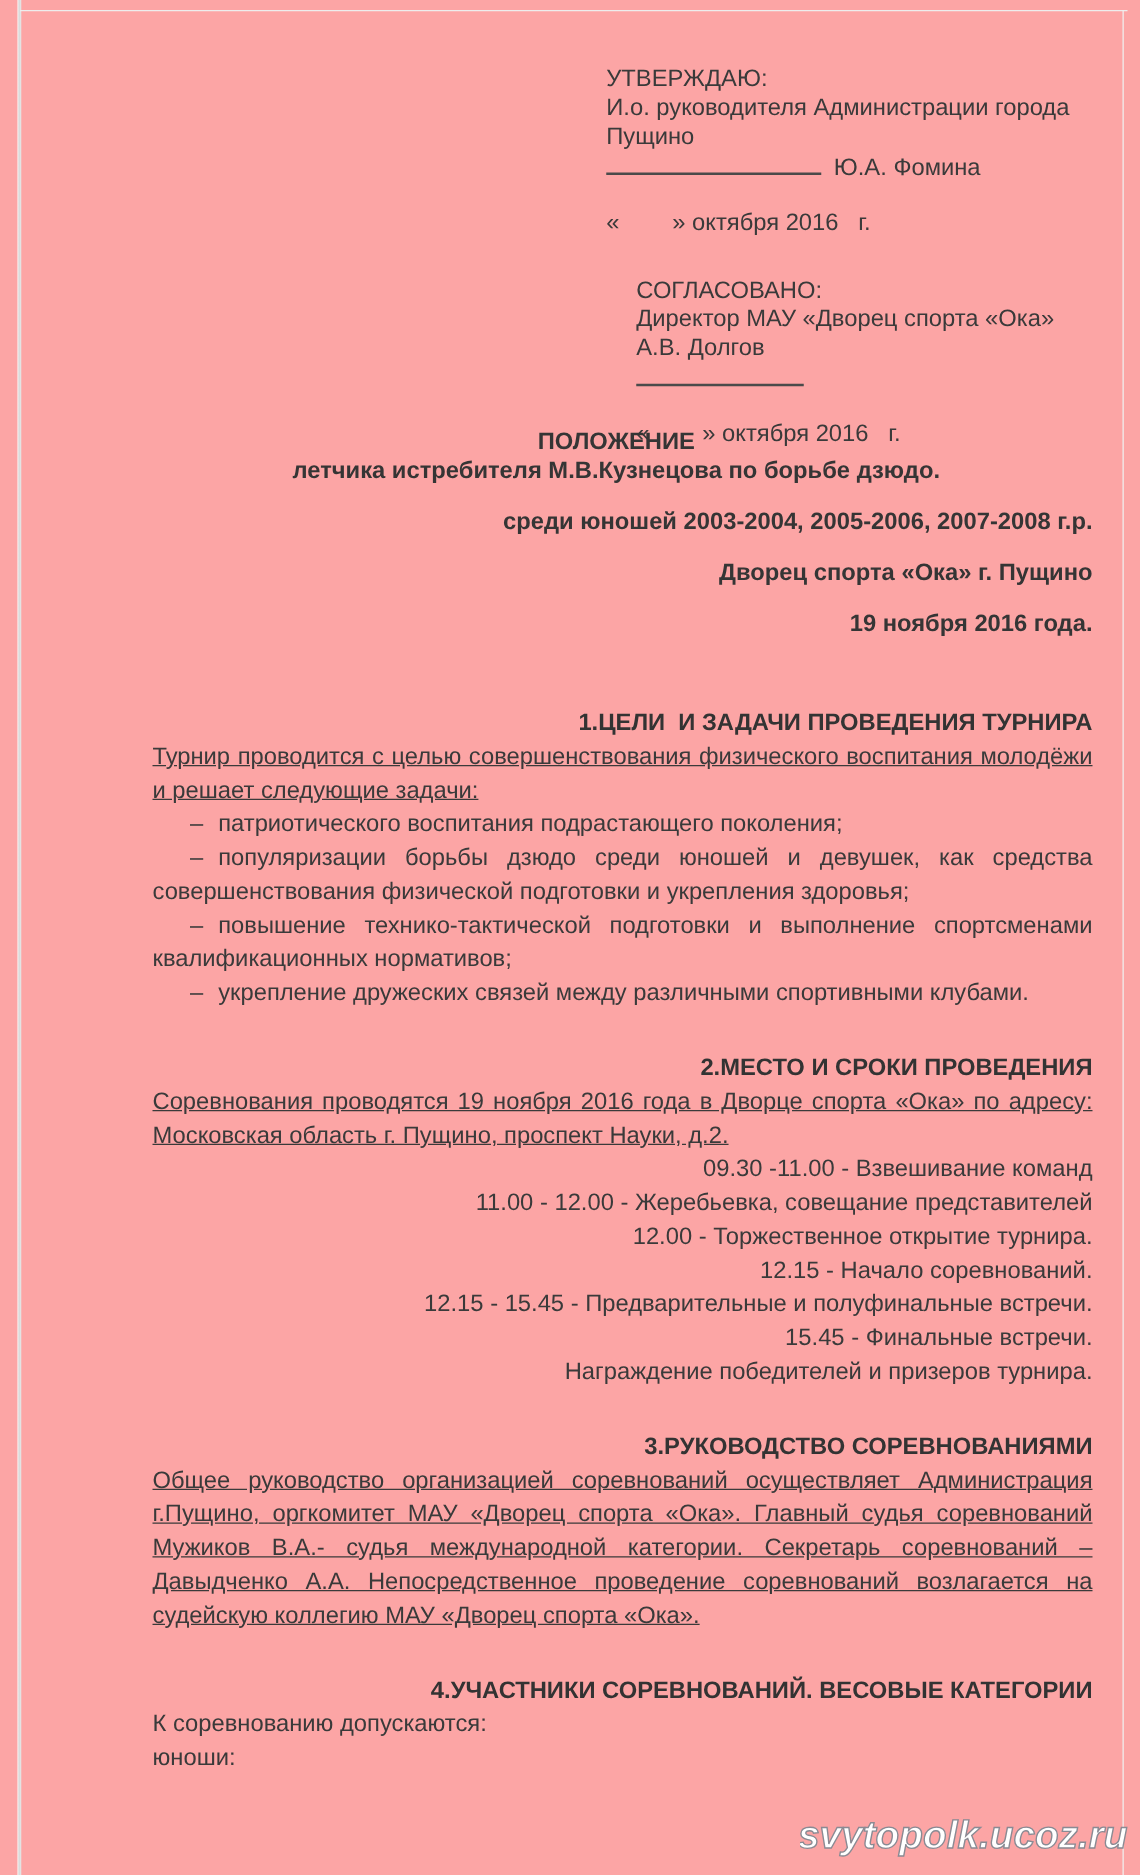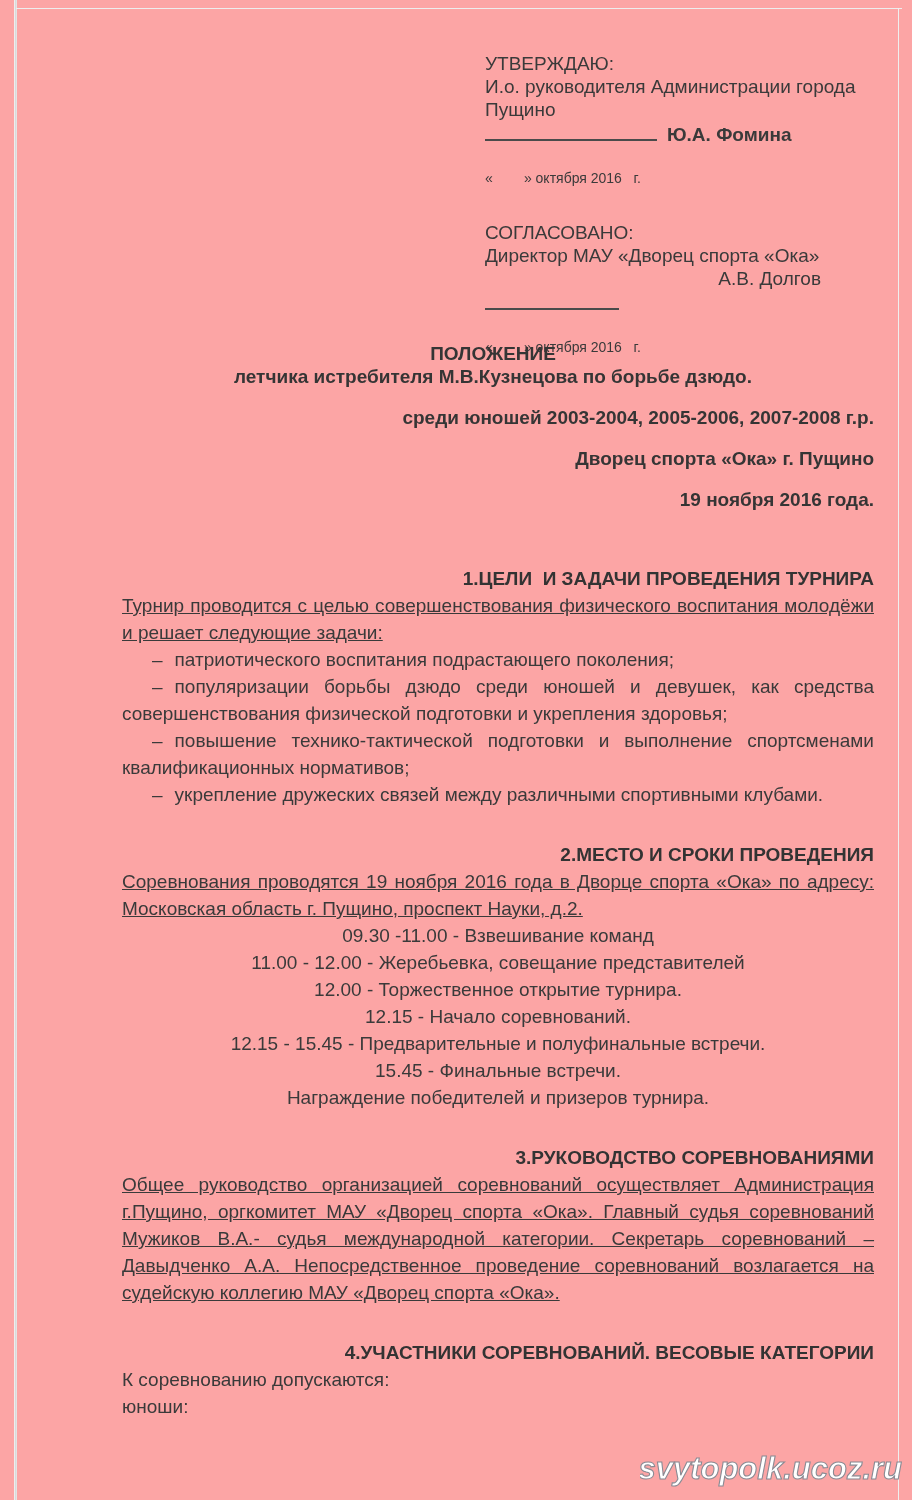--- a/index.html
+++ b/index.html
@@ -16,48 +16,48 @@
   .edge-left  { position:absolute; left:14px; top:0; bottom:0; width:3px;
                 background:linear-gradient(to right,#ffffff,#d7d7d7 40%,#e9e9e9); }
   .edge-top   { position:absolute; left:16px; right:10px; top:8px; height:1px; background:#ededed; }
   .edge-right { position:absolute; right:13px; top:8px; bottom:0; width:1px; background:#efefef; }
 
   .pre { white-space:pre; }
 
   
   .approvals { position:absolute; left:485px; top:52px; width:388px; }
   .approval-block { font-size:19px; line-height:23px; }
-  .approval-block .date { margin-top:21px; font-size:14px; }
-  .block-agree { margin-top:31px; }
-  .sign-row { margin-top:2px;font-weight:bold; }
+  .approval-block .date { margin-top:21px; font-size:19px; }
+  .block-agree { margin-top:31px;margin-left:24px; }
+  .sign-row { margin-top:2px; }
   .underline { display:inline-block; height:15px; border-bottom:2px solid #4a4a4a; vertical-align:baseline; }
   .ul-wide { width:172px; margin-right:10px; }
   .ul-narrow { width:134px; }
-  .signer-right { text-align:right; padding-right:52px; }
+  .signer-right { padding-right:52px; }
 
   
   .title-block {
     position:absolute; left:112px; top:342px; width:762px;
     text-align:center; font-weight:bold; font-size:19px; line-height:23px;
     color:#353535;
   }
   .t-gap { margin-top:18px;text-align:right; }
 
   
   .content { position:absolute; left:122px; top:565px; width:752px;
              font-size:19px; line-height:27px; }
   .section { margin-top:0; }
   .section + .section { margin-top:33px; }
   .sec-head { font-weight:bold; color:#333333;text-align:right; }
   .sec-num { display:inline-block; min-width:30px; }
   .sec-title { white-space:pre; }
   p.just { text-align:justify;text-decoration:underline; }
   p.bullet { text-align:justify; text-indent:30px; }
   .dash { margin-right:12px; }
-  .sched div { text-align:center; }
+  .sched div { text-align:right; }
 
   
   .watermark { position:absolute; right:4px; bottom:6px; }
 </style>
 </head>
 <body>
 
 <div class="page">
   <div class="edge-left"></div>
   <div class="edge-top"></div>

